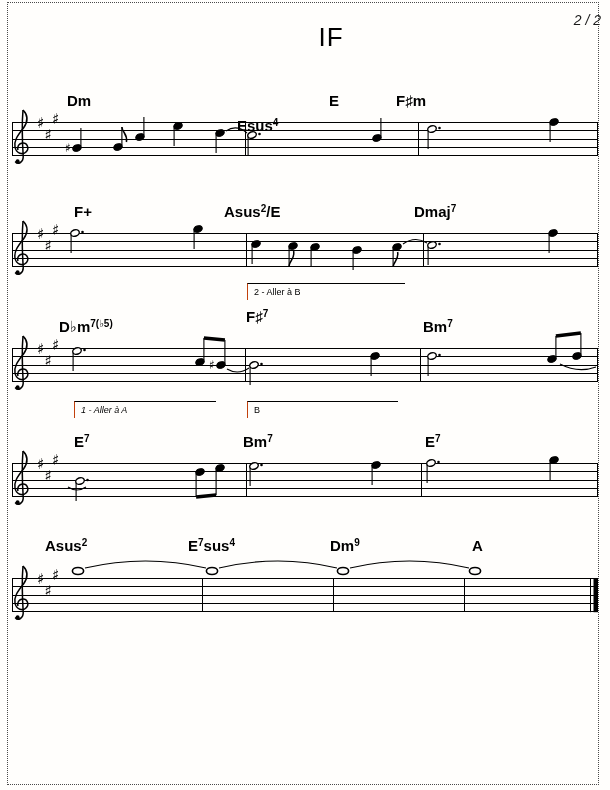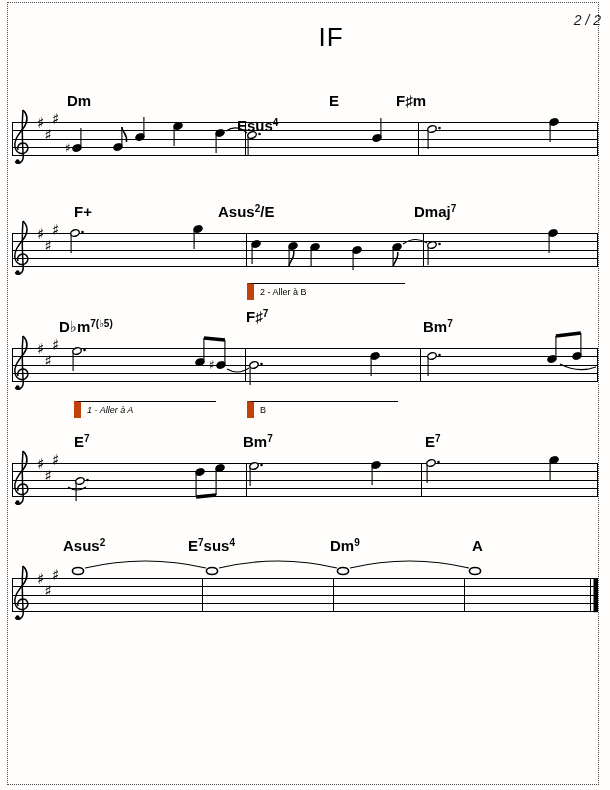--- a/index.html
+++ b/index.html
@@ -7,21 +7,21 @@
        font-family:"Liberation Sans","DejaVu Sans",sans-serif;color:#000;}
   .page{position:absolute;inset:0;background:#fffefc;overflow:hidden;}
   .margin-border{position:absolute;left:7px;top:2px;width:592px;height:783px;
        border:1px dotted #4a4a4a;box-sizing:border-box;}
   .title{position:absolute;top:22px;left:36px;width:590px;text-align:center;
        font-size:26px;letter-spacing:1px;font-weight:normal;}
   .pagenum{position:absolute;top:12px;right:9px;font-size:14px;font-style:italic;color:#1a1a1a;}
   #score{position:absolute;left:0;top:0;}
   .chord{position:absolute;font-size:15px;font-weight:bold;white-space:nowrap;line-height:16px;}
   .chord .sup{font-size:10px;position:relative;top:-5px;}
-  .bracket{position:absolute;border-top:1px solid #000;border-left:7px solid #c2410c;box-sizing:border-box;}
+  .bracket{position:absolute;border-top:1px solid #000;border-left:1px solid #c2410c;box-sizing:border-box;}
   .bracket span{display:block;font-size:9px;line-height:10px;padding:3px 0 0 6px;}
   svg text{font-family:"DejaVu Sans","Liberation Sans",sans-serif;}
 </style>
 </head>
 <body>
 
 <div class="page">
   <div class="margin-border"></div>
   <div class="title">IF</div>
   <div class="pagenum">2 / 2</div>
@@ -293,29 +293,29 @@
         <path d="M 219 568 Q 278 554 337 568" stroke="#000" stroke-width="1.1" fill="none"></path>
         <path d="M 350 568 Q 409.5 554 469 568" stroke="#000" stroke-width="1.1" fill="none"></path>
       </g>
     </svg>
   <div id="chords">
       <div class="chord" style="left: 67px; top: 93px;"><span>Dm</span></div>
       <div class="chord" style="left: 237px; top: 93px; margin-top: 25px;"><span>Esus</span><span class="sup">4</span></div>
       <div class="chord" style="left: 329px; top: 93px;"><span>E</span></div>
       <div class="chord" style="left: 396px; top: 93px;"><span>F♯m</span></div>
       <div class="chord" style="left: 74px; top: 204px;"><span>F+</span></div>
-      <div class="chord" style="left: 218px; top: 204px;"><span>Asus</span><span class="sup">2</span><span>/E</span></div>
+      <div class="chord" style="left: 224px; top: 204px;"><span>Asus</span><span class="sup">2</span><span>/E</span></div>
       <div class="chord" style="left: 414px; top: 204px;"><span>Dmaj</span><span class="sup">7</span></div>
       <div class="chord" style="left: 59px; top: 319px;"><span>D♭m</span><span class="sup">7(♭5)</span></div>
       <div class="chord" style="left: 246px; top: 309px;"><span>F♯</span><span class="sup">7</span></div>
       <div class="chord" style="left: 423px; top: 319px;"><span>Bm</span><span class="sup">7</span></div>
       <div class="chord" style="left: 74px; top: 434px;"><span>E</span><span class="sup">7</span></div>
       <div class="chord" style="left: 243px; top: 434px;"><span>Bm</span><span class="sup">7</span></div>
       <div class="chord" style="left: 425px; top: 434px;"><span>E</span><span class="sup">7</span></div>
-      <div class="chord" style="left: 63px; top: 538px;"><span>Asus</span><span class="sup">2</span></div>
+      <div class="chord" style="left: 45px; top: 538px;"><span>Asus</span><span class="sup">2</span></div>
       <div class="chord" style="left: 188px; top: 538px;"><span>E</span><span class="sup">7</span><span>sus</span><span class="sup">4</span></div>
       <div class="chord" style="left: 330px; top: 538px;"><span>Dm</span><span class="sup">9</span></div>
       <div class="chord" style="left: 472px; top: 538px;"><span>A</span></div>
     </div>
   <div id="brackets">
       <div class="bracket" style="left: 247px; top: 283px; width: 158px; height: 17px;">
         <span>2 - Aller à B</span>
       </div>
       <div class="bracket" style="left: 74px; top: 401px; width: 142px; height: 17px; font-style: italic;">
         <span>1 - Aller à A</span>

